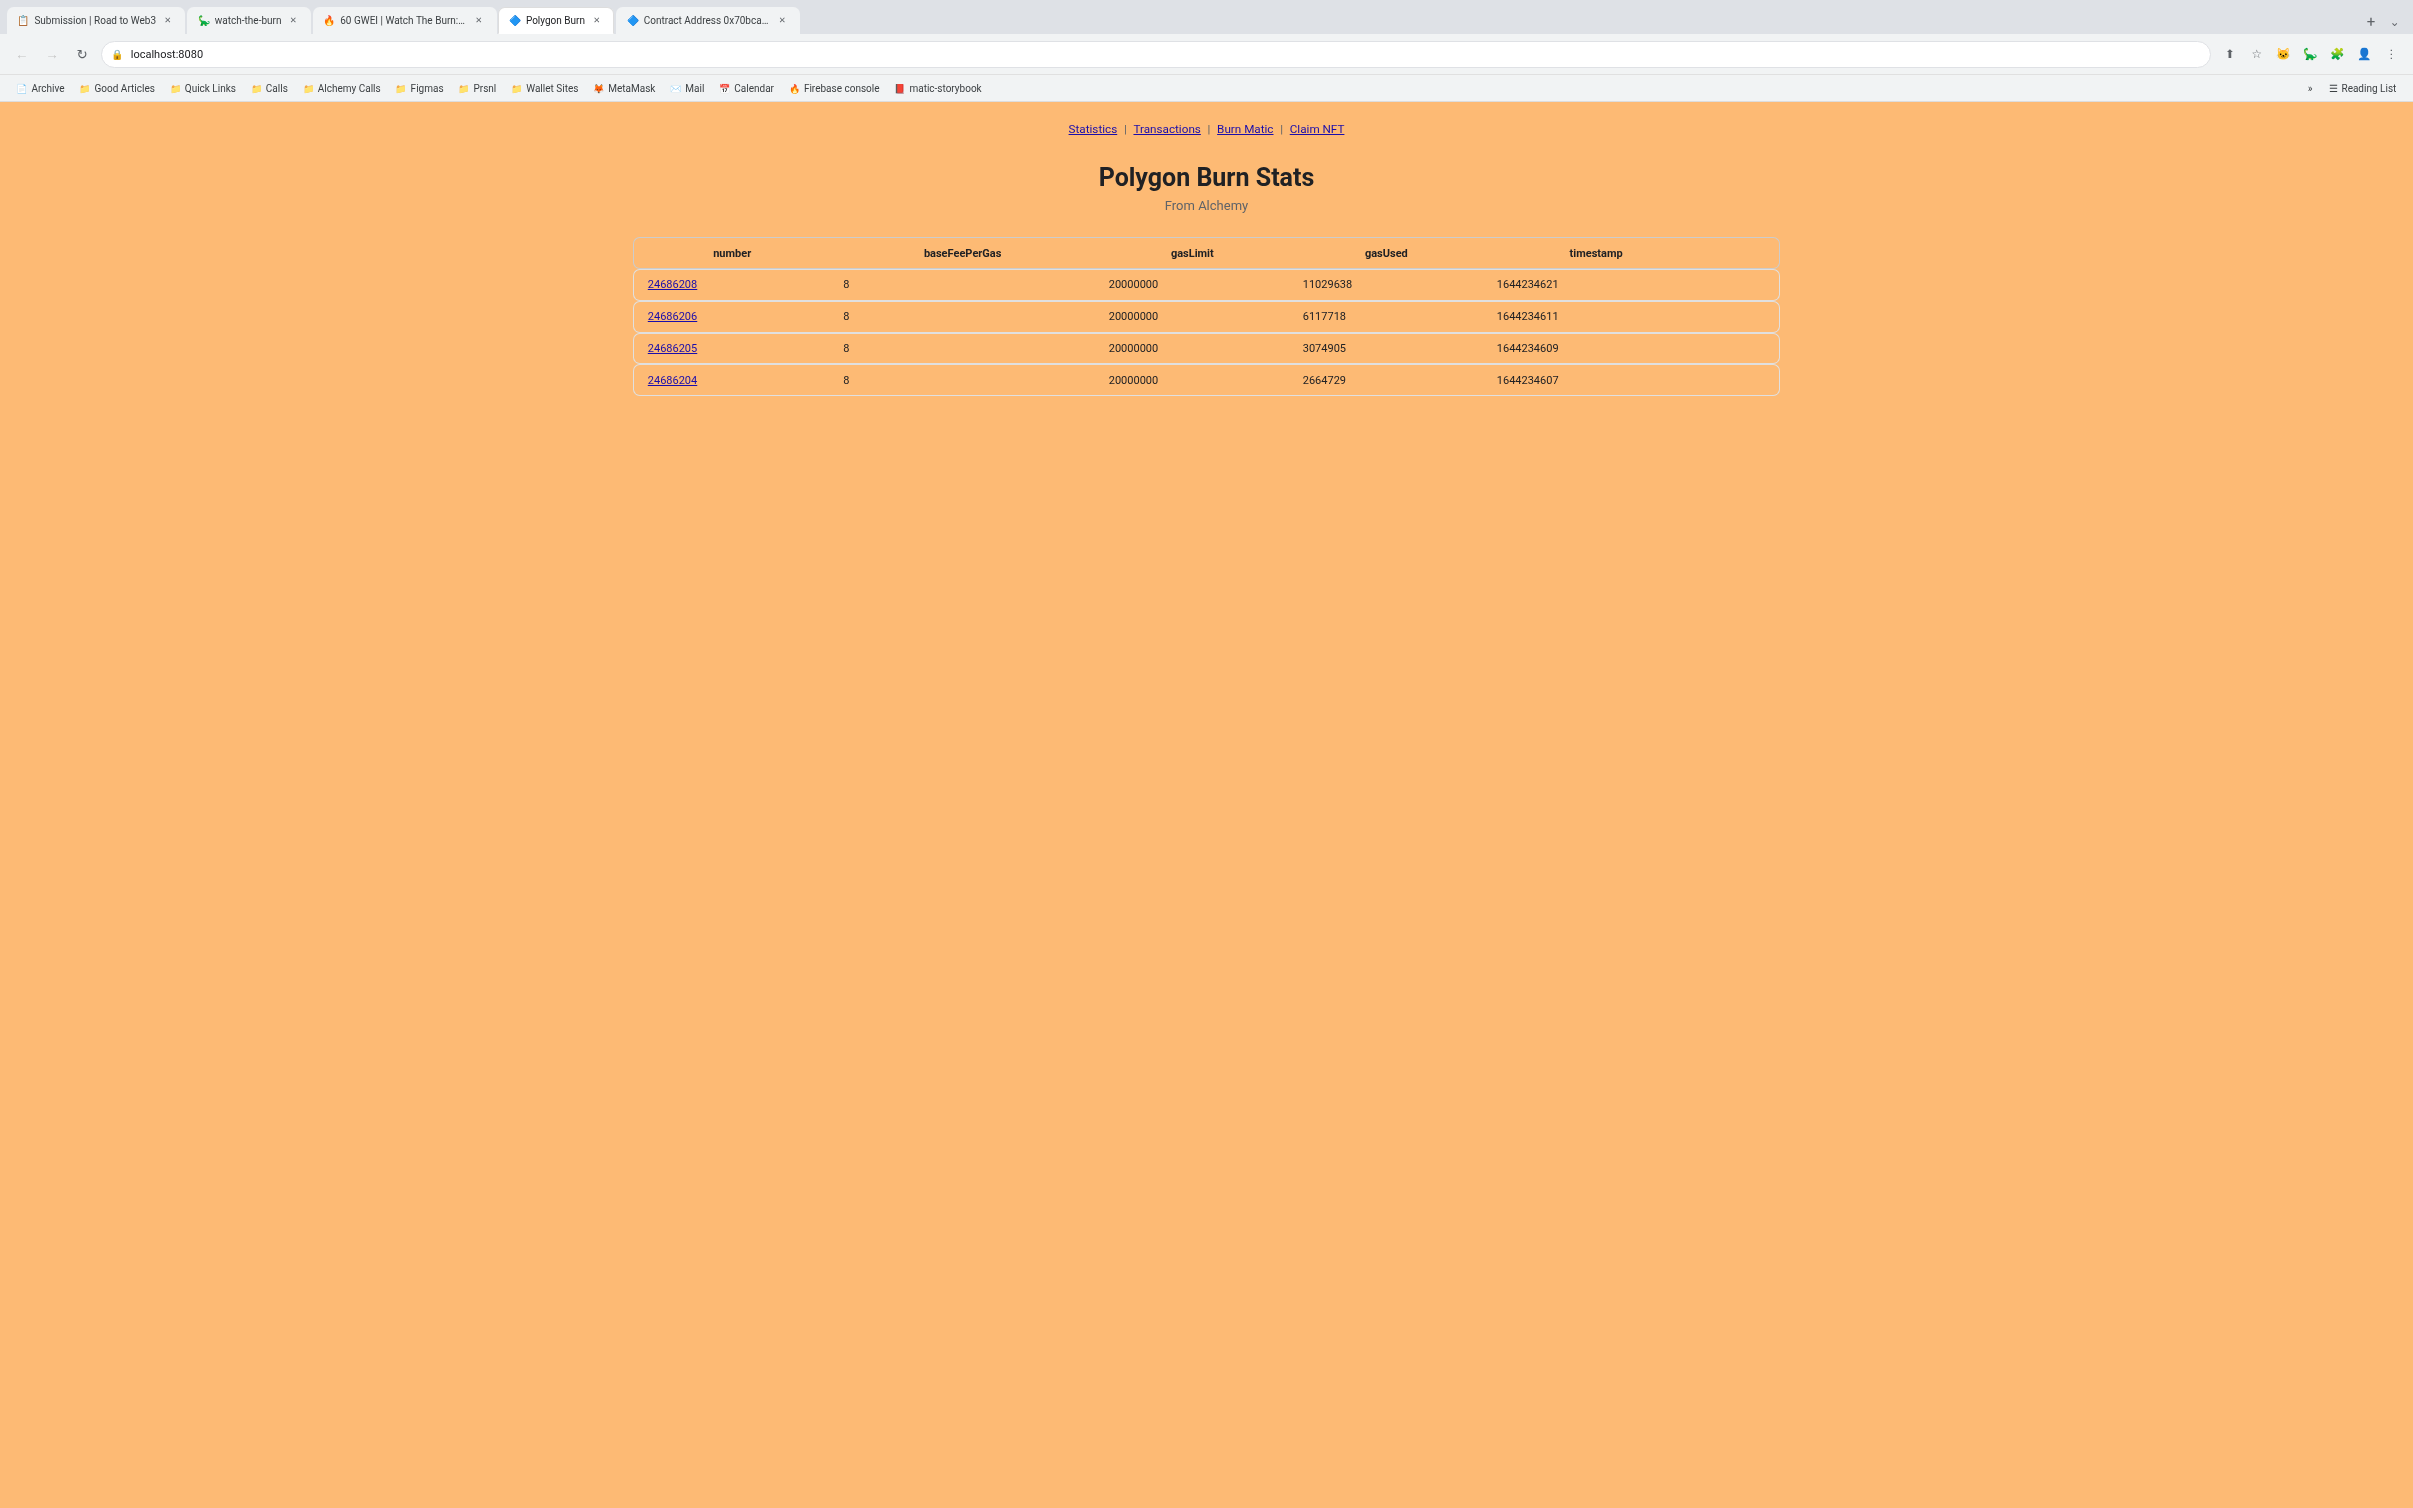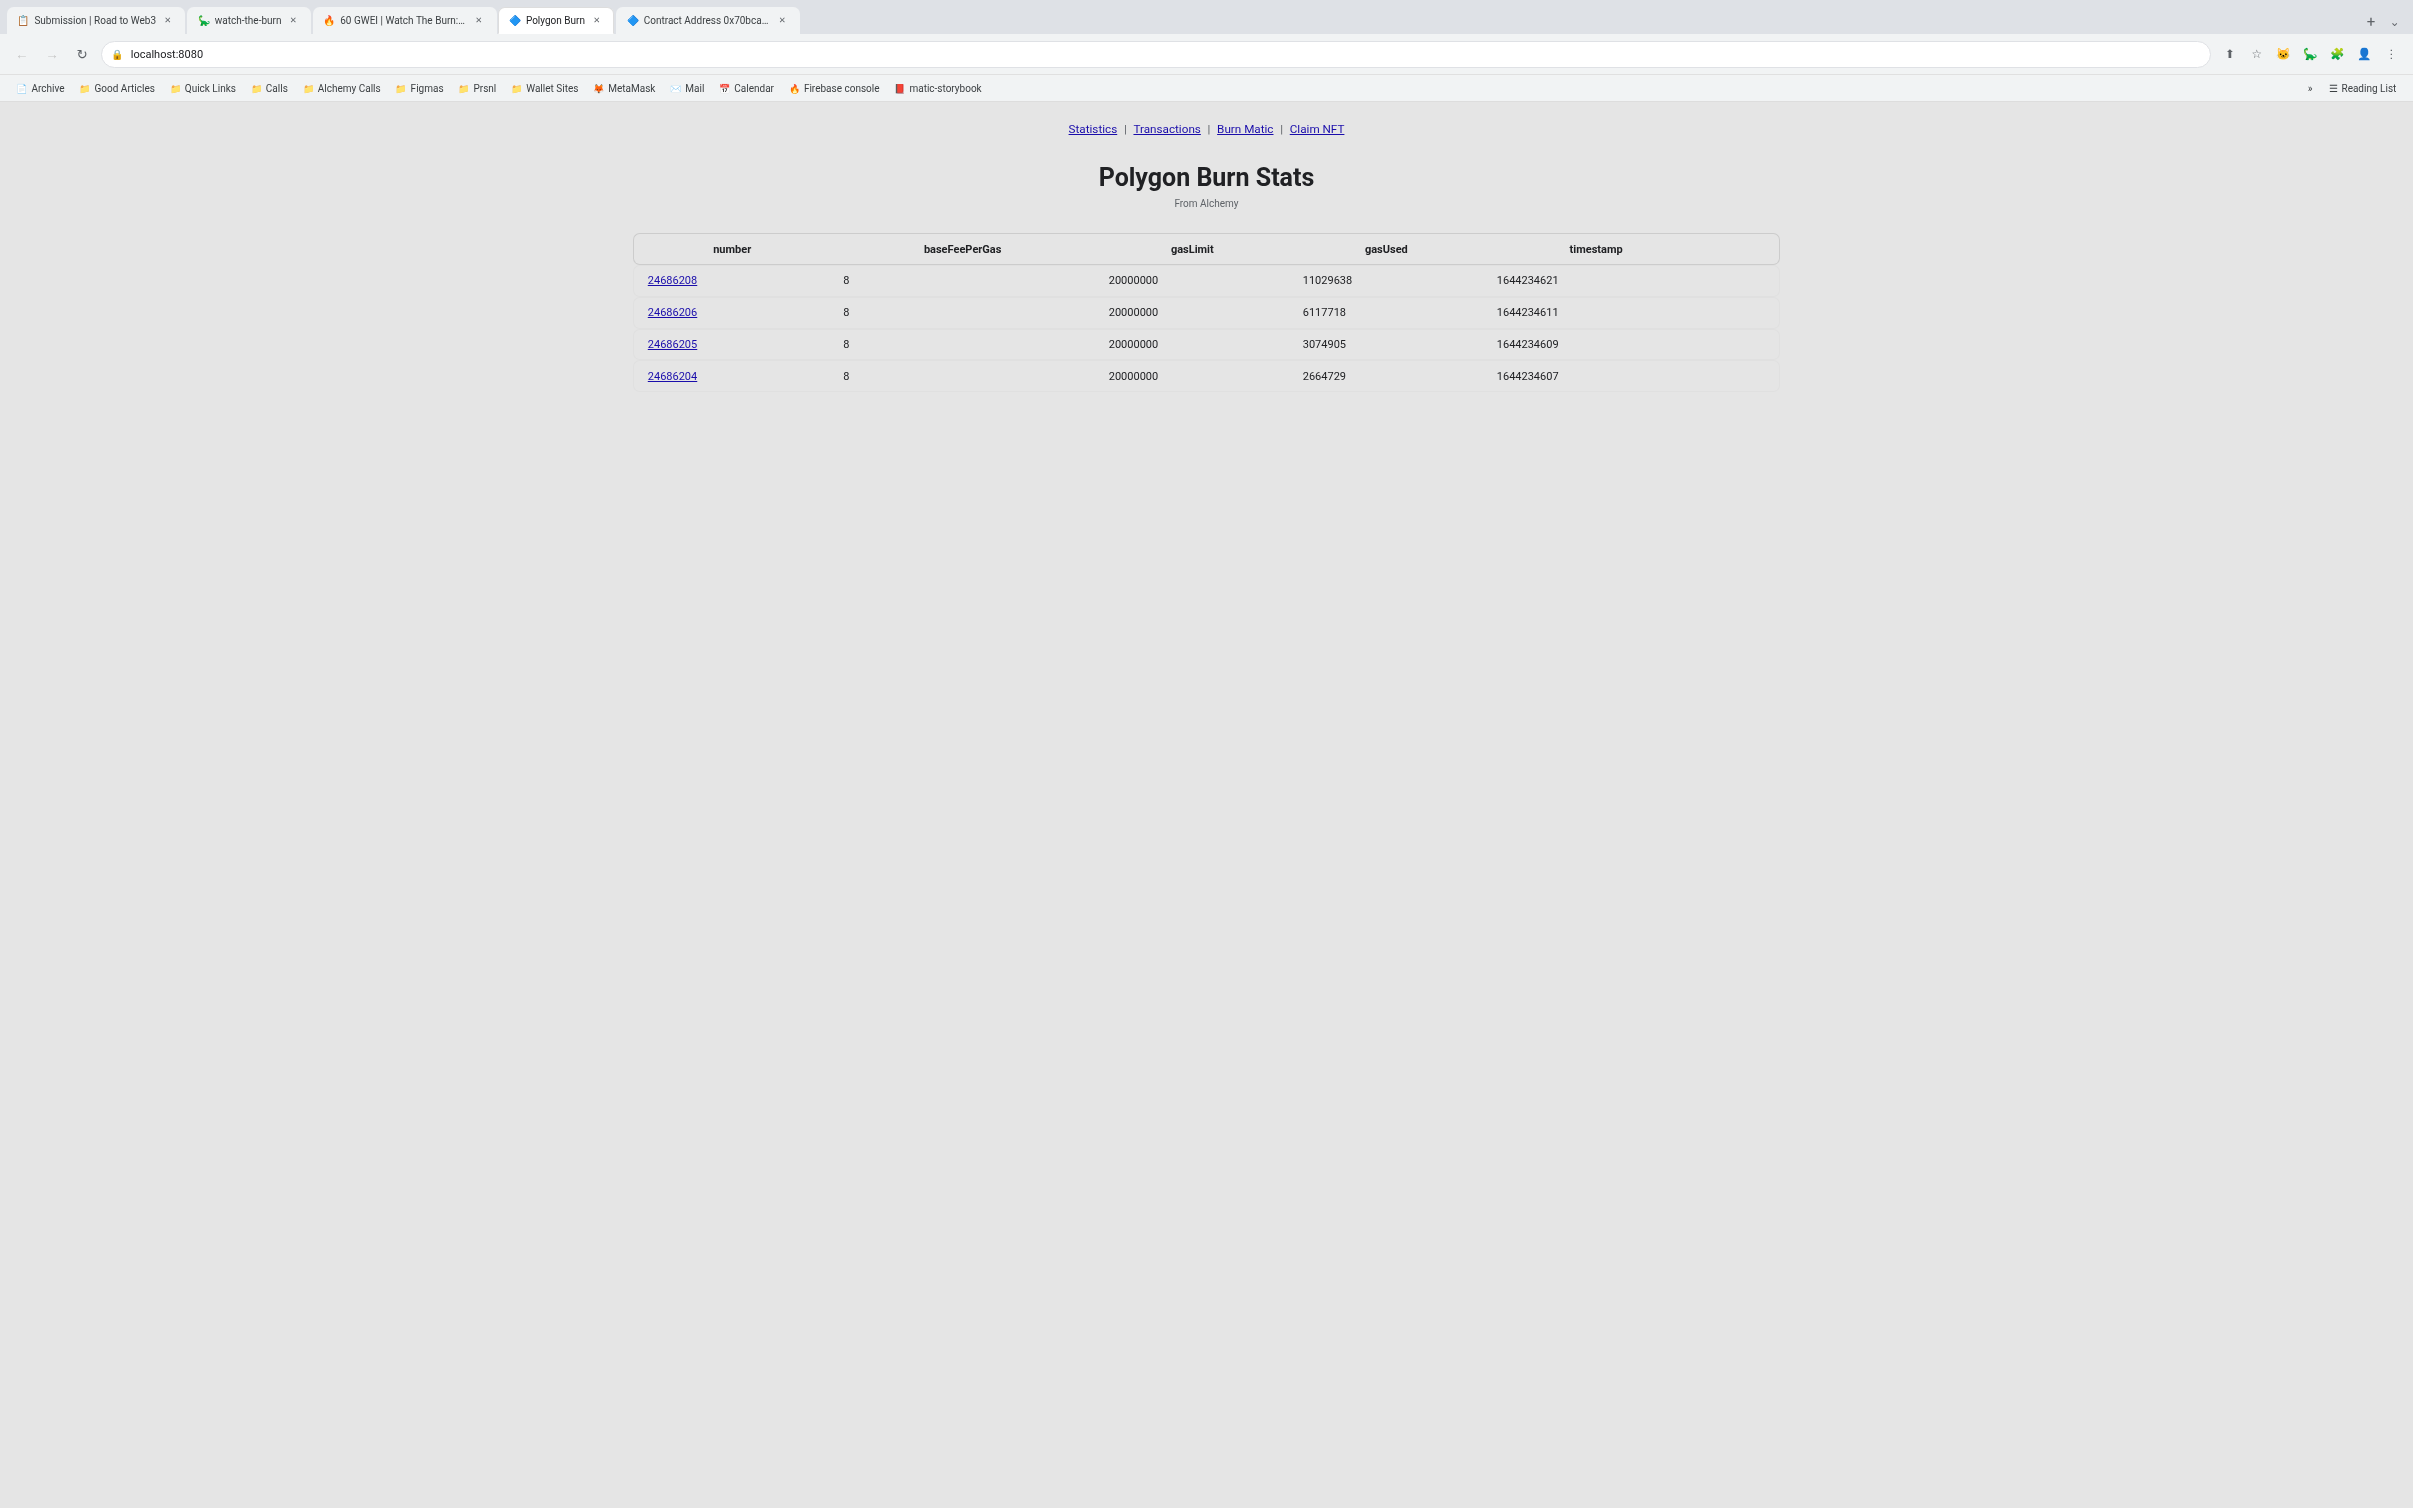--- a/index.html
+++ b/index.html
@@ -29,32 +29,32 @@
     .toolbar-icon { width: 23.5px; height: 23.5px; border-radius: 50%; display: flex; align-items: center; justify-content: center; color: #5f6368; cursor: pointer; font-size: 11.7px; }
 
     
     .bookmarks-bar { display: flex; align-items: center; padding: 1.7px 10px; gap: 1.7px; background: #f1f3f4; border-top: 0.8px solid #e0e0e0; height: 27px; font-size: 10px; overflow: hidden; }
     .bookmark-item { display: flex; align-items: center; gap: 3.4px; padding: 2.5px 6.7px; border-radius: 3.4px; cursor: pointer; white-space: nowrap; color: #3c4043; }
     .bookmark-icon { font-size: 9.2px; }
     .bookmark-more { margin-left: auto; flex-shrink: 0; padding: 2.5px 5px; cursor: pointer; color: #3c4043; border-radius: 3.4px; }
     .reading-list { display: flex; align-items: center; gap: 3.4px; margin-left: 3.4px; color: #3c4043; cursor: pointer; padding: 2.5px 6.7px; border-radius: 3.4px; white-space: nowrap; }
 
     
-    .page-content { background: #e5e5e5; min-height: calc(100vh - 101px); }
+    .page-content { background: #fdba74; min-height: calc(100vh - 101px); }
 
     
     .page-nav { display: flex; justify-content: center; align-items: center; gap: 6.7px; padding: 20px 0 13.4px; font-size: 11.7px; }
     .nav-link { color: #1a0dab; text-decoration: underline; cursor: pointer; }
     .nav-link.active { color: #1a0dab; font-weight: normal; }
     .nav-separator { color: #5f6368; }
 
     
     .page-title-section { text-align: center; padding: 13.4px 0 6.7px; }
     .page-title { font-size: 25px; font-weight: bold; color: #202124; margin-bottom: 6.7px; }
-    .page-subtitle { font-size: 10px; color: #5f6368; }
+    .page-subtitle { font-size: 13px; color: #5f6368; }
 
     
     .table-container { padding: 17px 13.4px; max-width: 1173px; margin: 0 auto; }
     table { width: 100%; border-collapse: separate; border-spacing: 0; }
     table thead tr th {
       border-top: 0.8px solid #ccc;
       border-bottom: 0.8px solid #ccc;
       padding: 8.4px 13.4px;
       font-weight: bold;
       color: #202124;

